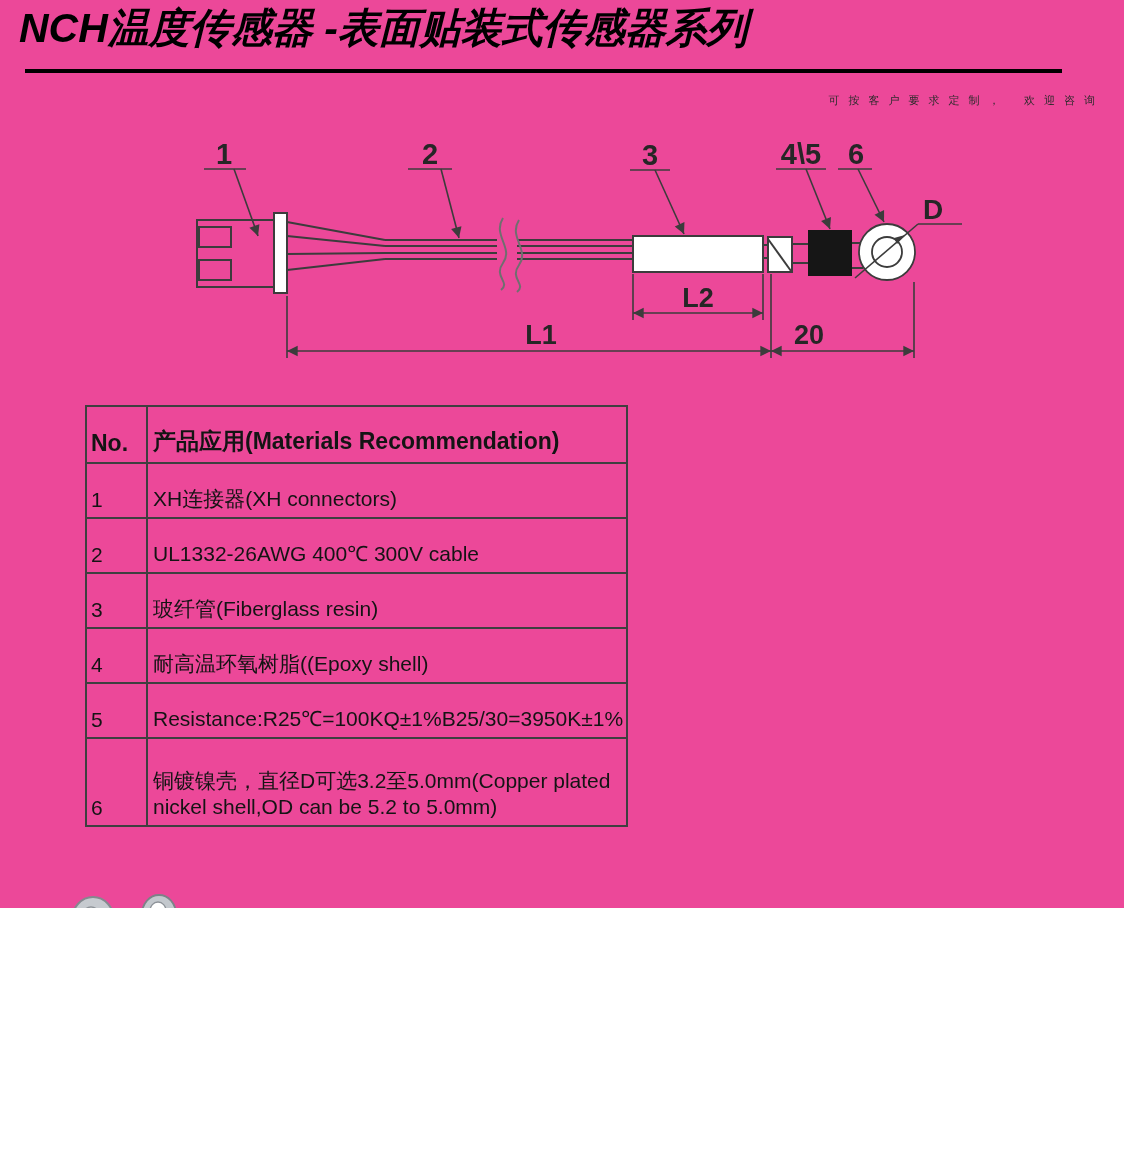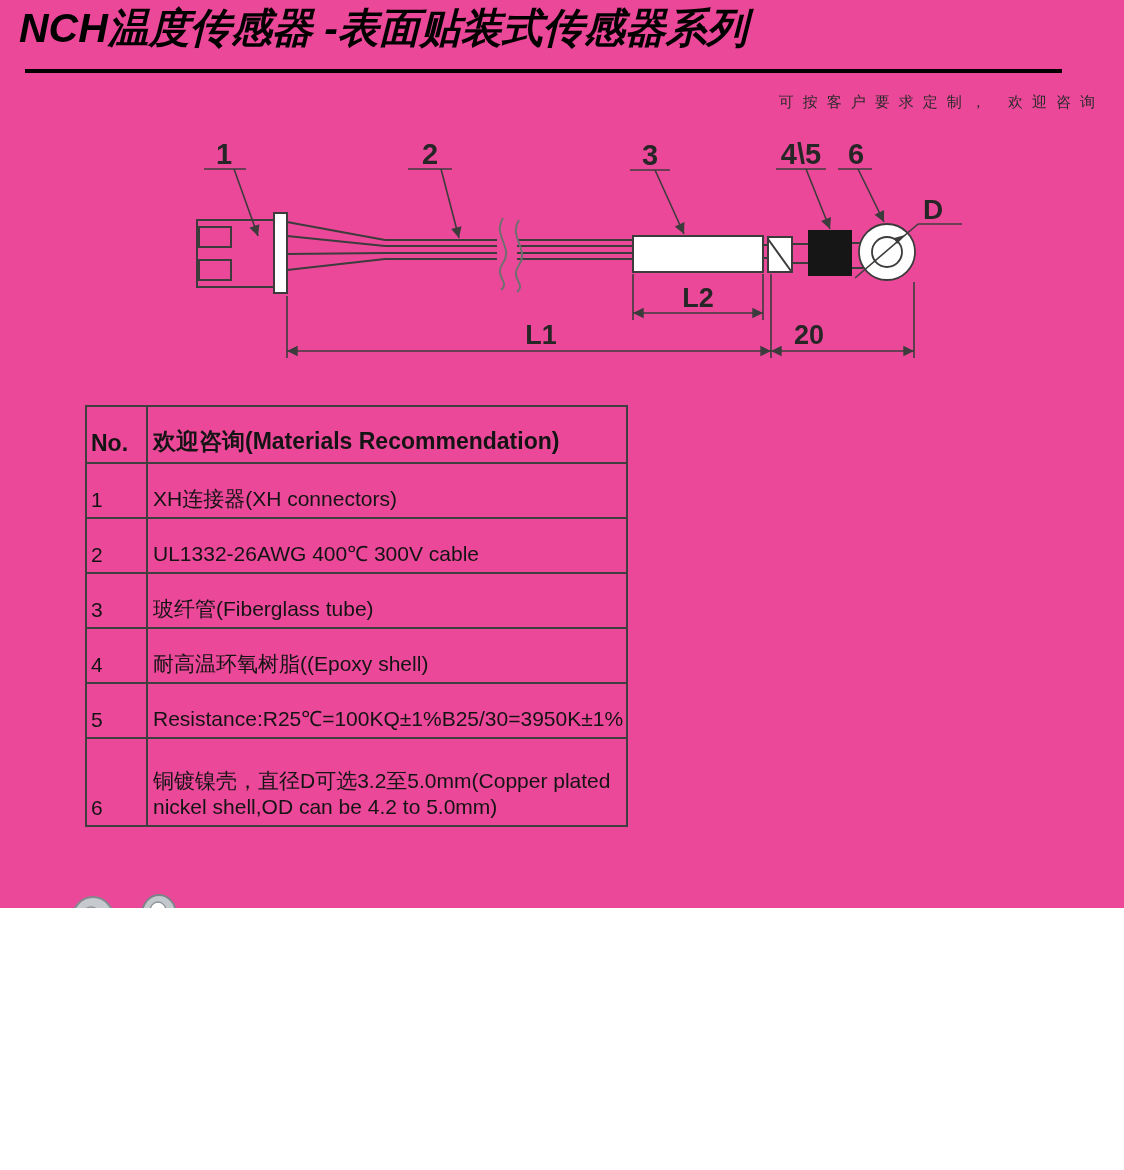--- a/index.html
+++ b/index.html
@@ -3,22 +3,22 @@
 <meta charset="utf-8">
 <style>
   html,body{margin:0;padding:0;background:#ffffff;}
   .page{position:relative;width:1124px;height:908px;background:#ec4899;overflow:hidden;
         font-family:"Liberation Sans",sans-serif;color:#111;padding-left:30px;}
 
   
   .title{position:absolute;left:19px;top:1px;font-size:41px;font-weight:bold;font-style:italic;
          color:#000;white-space:nowrap;letter-spacing:0;}
   .rule{position:absolute;left:25px;top:69px;width:1037px;height:4px;background:#000;}
-  .tagline{position:absolute;top:93px;right:50px;font-size:15px;letter-spacing:9px;
-           color:#2b2b2b;white-space:nowrap;}
+  .tagline{position:absolute;top:93px;right:50px;font-size:11px;letter-spacing:9px;
+           color:#2b2b2b;white-space:nowrap;font-family:Liberation Mono, monospace;}
 
   
   .diagram{position:absolute;left:0;top:130px;width:1124px;height:250px;}
   .diagram text{font-family:"Liberation Sans",sans-serif;}
 
   
   .materials{position:absolute;left:85px;top:405px;width:541px;border-collapse:collapse;
              table-layout:fixed;font-size:21px;color:#141414;}
   .materials th,.materials td{border:2px solid #3f3f3f;vertical-align:bottom;text-align:left;
              padding:2px 2px 5px 5px;overflow:hidden;}
@@ -116,52 +116,52 @@
   </svg>
 
   <table class="materials">
     <colgroup>
         <col style="width:61px">
         <col style="width:480px">
       </colgroup>
     <thead>
       <tr>
         <th>No.</th>
-        <th>欢迎咨询(Materials Recommendation)</th>
+        <th>产品应用(Materials Recommendation)</th>
       </tr>
     </thead>
     <tbody>
     <tr>
       <td>1</td>
       <td>XH连接器(XH connectors)</td>
     </tr>
 
     <tr>
       <td>2</td>
       <td>UL1332-26AWG 400℃ 300V cable</td>
     </tr>
 
     <tr>
       <td>3</td>
-      <td>玻纤管(Fiberglass tube)</td>
+      <td>玻纤管(Fiberglass resin)</td>
     </tr>
 
     <tr>
       <td>4</td>
       <td>耐高温环氧树脂((Epoxy shell)</td>
     </tr>
 
     <tr>
       <td>5</td>
       <td>Resistance:R25℃=100KQ±1%B25/30=3950K±1%</td>
     </tr>
 
     <tr>
       <td>6</td>
-      <td>铜镀镍壳，直径D可选3.2至5.0mm(Copper plated nickel shell,OD can be 4.2 to 5.0mm)</td>
+      <td>铜镀镍壳，直径D可选3.2至5.0mm(Copper plated nickel shell,OD can be 5.2 to 5.0mm)</td>
     </tr>
   </tbody>
   </table>
 
 
   <div class="photo photo1">
     <svg viewBox="0 0 265 285">
       <defs>
         <linearGradient id="met1" x1="0" y1="0" x2="1" y2="0">
           <stop offset="0" stop-color="#f2f3f4"></stop>

